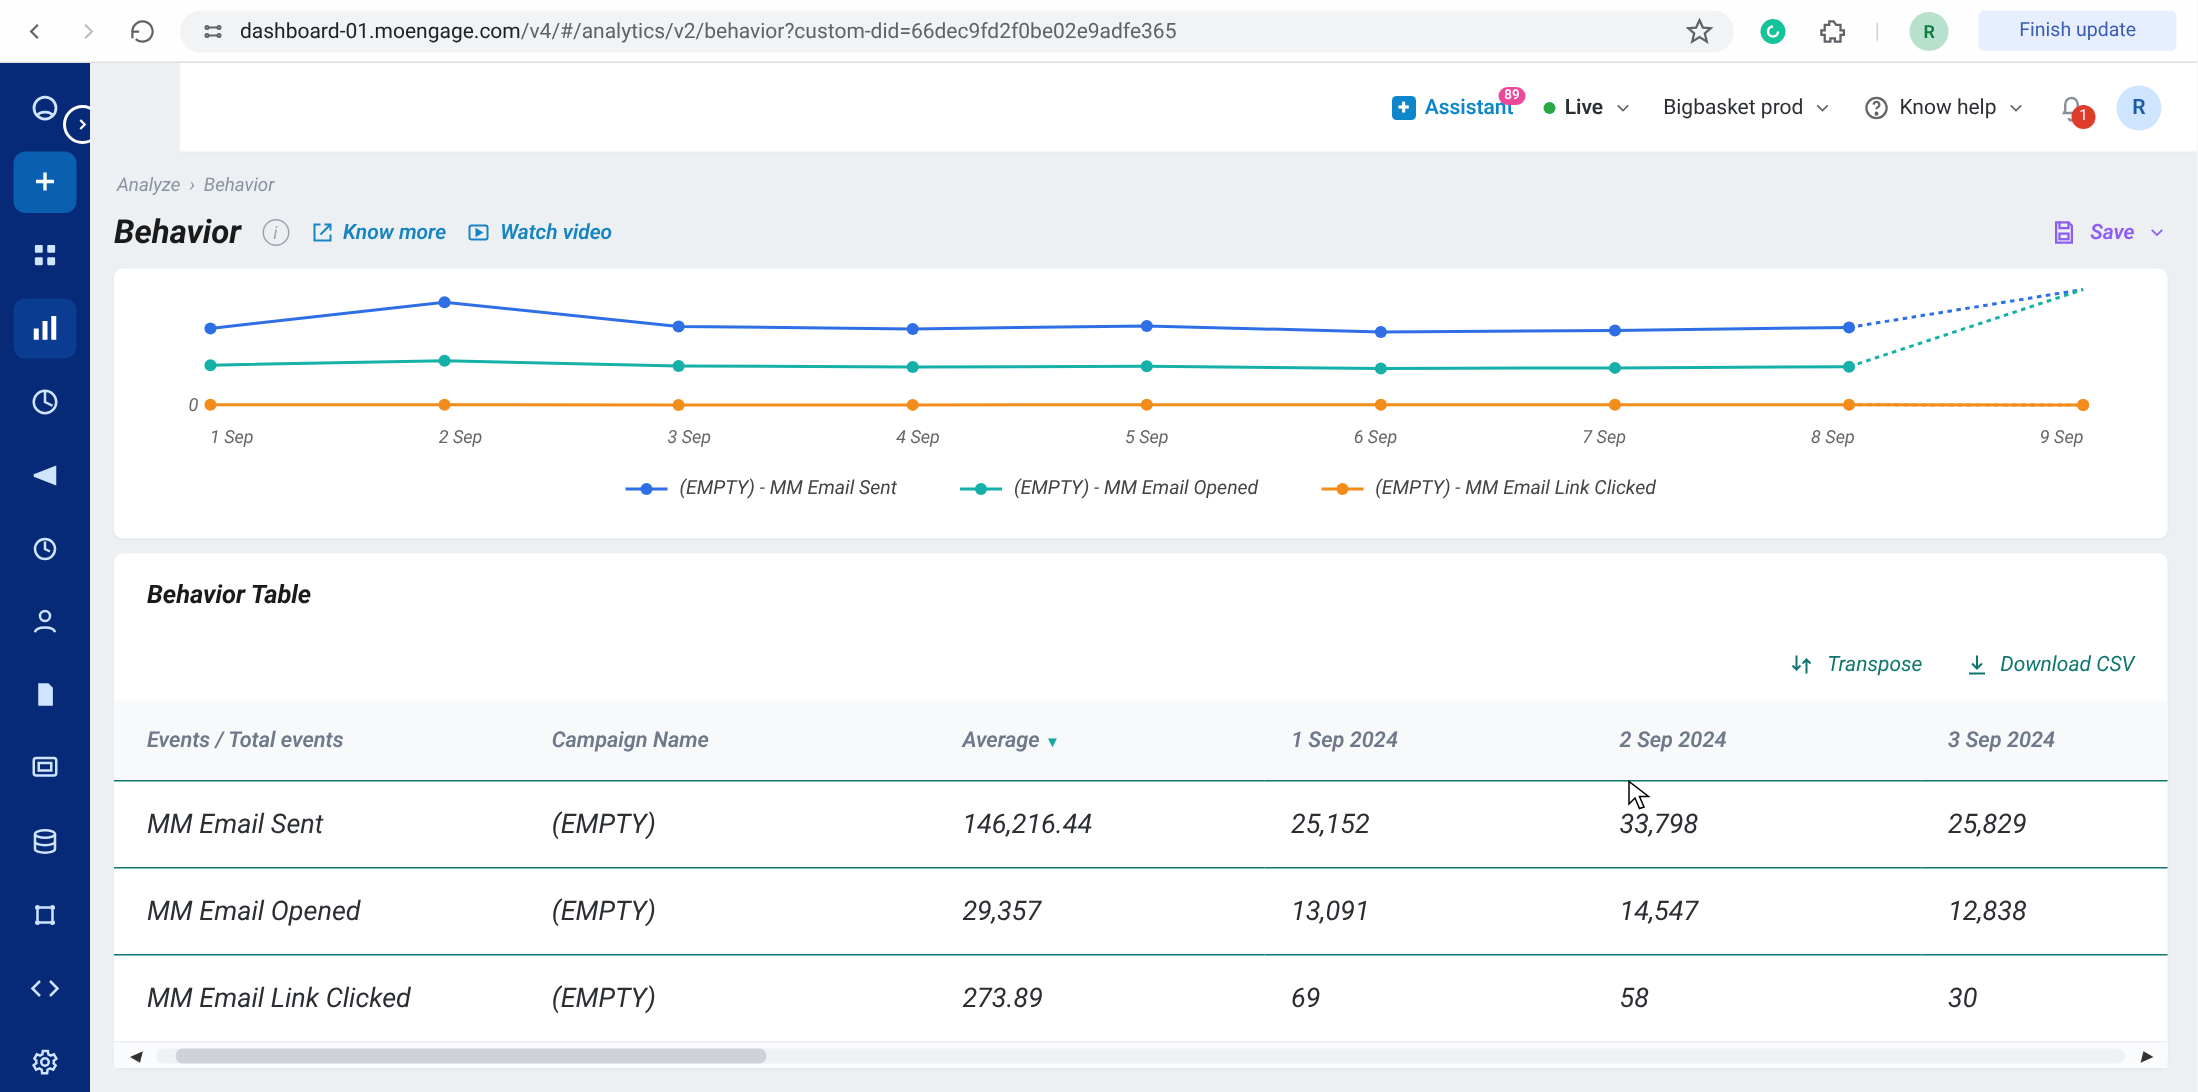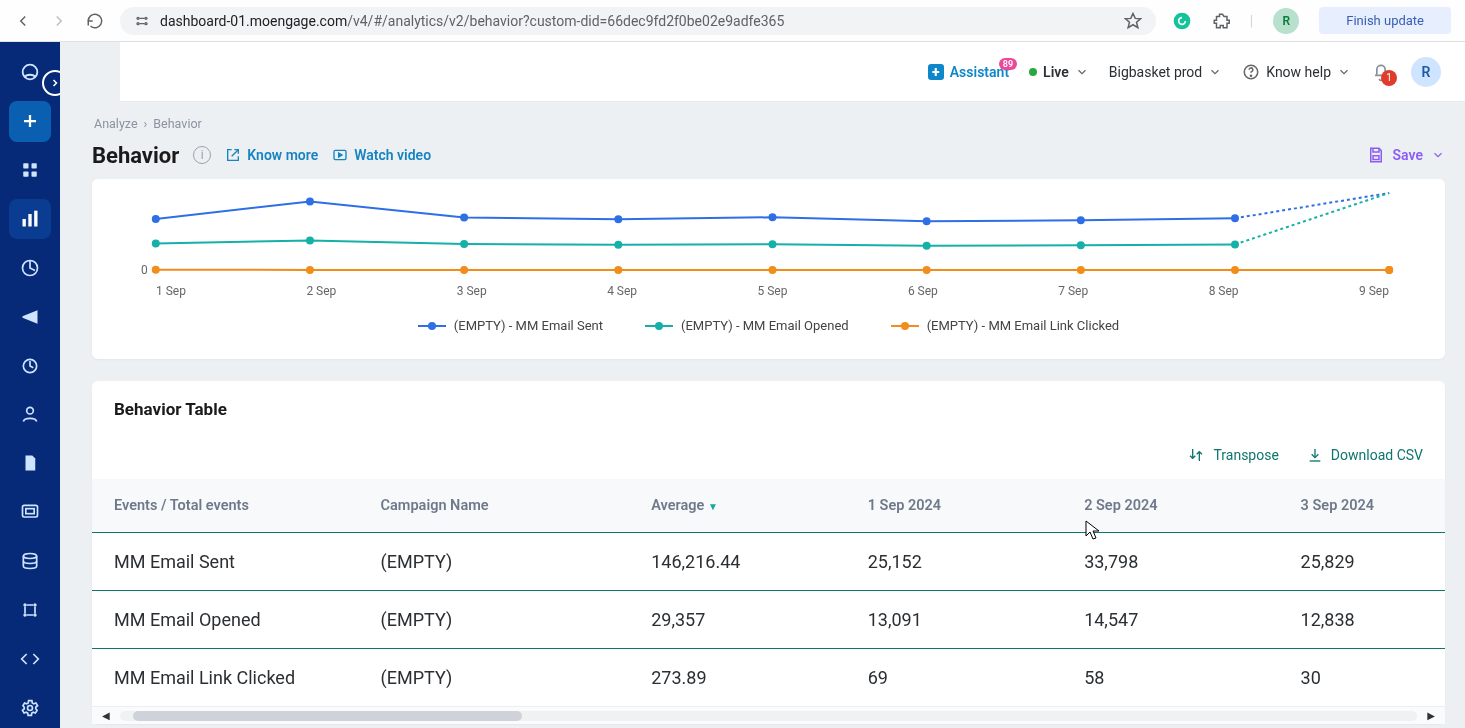--- a/index.html
+++ b/index.html
@@ -30,42 +30,42 @@
 
   
   .sidebar { position:absolute; left:0; top:42px; bottom:0; width:60px; background:#062a78; display:flex; flex-direction:column; align-items:center; padding-top:10px; gap:8px; }
   .sidebar .item { width:42px; height:42px; display:flex; align-items:center; justify-content:center; border-radius:8px; cursor:pointer; color:#cfe4ff; position:relative;}
   .sidebar .item.plus { background:#0a5fb0; color:#fff; }
   .sidebar .item.active { background:#0a3d91; color:#fff;}
   .sidebar .togglewrap { position:absolute; left:42px; top:28px; width:26px; height:26px; border-radius:50%; background:#062a78; display:flex; align-items:center; justify-content:center; color:#fff; cursor:pointer; border:2px solid #fff;}
 
   
   .main { position:absolute; left:60px; top:42px; right:0; bottom:0; background:#edf0f3; overflow:hidden;}
-  .main-inner { position:absolute; left:0; right:0; top:60px; bottom:0; padding:14px 20px 0 32px; overflow:hidden;}
+  .main-inner { position:absolute; left:0; right:0; top:60px; bottom:0; padding:14px 20px 0 16px; overflow:hidden;font-style:italic;}
   .crumbs { font-size:12.5px; color:#8b93a0; display:flex; gap:6px; padding: 0 2px;}
   .titlebar { display:flex; align-items:center; gap:14px; height:48px; }
   .titlebar h1 { font-size:22px; font-weight:700; margin:0; }
   .titlebar .info { width:18px; height:18px; border-radius:50%; border:1.5px solid #9aa3af; color:#9aa3af; display:flex; align-items:center; justify-content:center; font-size:12px; cursor:pointer;}
   .titlebar .tlink { color:#1684c1; font-weight:600; display:flex; align-items:center; gap:6px; cursor:pointer;}
   .titlebar .spacer { flex:1;}
   .titlebar .save { color:#8b5cf6; font-weight:600; display:flex; align-items:center; gap:8px; cursor:pointer;}
 
   .card { background:#fff; border-radius:6px; box-shadow:0 1px 2px rgba(0,0,0,.04); padding:10px 20px; }
   .chartcard { height:180px; position:relative; }
   .chart-svg { width:100%; height:95px; }
   .xlabels { display:flex; justify-content:space-between; padding:0 36px 0 44px; font-size:12px; color:#666; }
   .legend { display:flex; justify-content:center; gap:42px; margin-top:20px; font-size:13px; color:#444; }
   .legend .lg { display:flex; align-items:center; gap:8px; cursor:pointer;}
   .legend .swatch { width:28px; height:2px; position:relative; }
   .legend .swatch::after{ content:''; position:absolute; left:50%; top:50%; width:8px; height:8px; border-radius:50%; transform:translate(-50%,-50%);}
   .sw-blue { background:#2e6fe6;} .sw-blue::after{background:#2e6fe6;}
   .sw-teal { background:#15b0a7;} .sw-teal::after{background:#15b0a7;}
   .sw-orange { background:#f28c1a;} .sw-orange::after{background:#f28c1a;}
 
-  .tablecard { margin-top:22px; padding:18px 0 0 0;}
+  .tablecard { margin-top:10px; padding:18px 0 0 0;}
   .tablecard h2 { font-size:17px; font-weight:700; margin:0 0 28px 0; padding:0 22px;}
   .tabletools { display:flex; justify-content:flex-end; gap:28px; padding:0 22px 16px 22px; color:#0f766e; font-size:14px;}
   .tabletools .tool { display:flex; align-items:center; gap:8px; cursor:pointer;}
 
   table.data { width:100%; border-collapse:collapse; table-layout:fixed;}
   table.data th, table.data td { text-align:left; padding:18px 18px; font-size:18px; border-top:1px solid #0f766e;}
   table.data th { background:#f7f9fb; color:#70798a; font-weight:600; font-size:14.5px; border-top:none;}
   table.data th.sort { cursor:pointer; }
   table.data td { color:#2b2f33;}
   table.data tr th:first-child, table.data tr td:first-child { padding-left:22px; }

